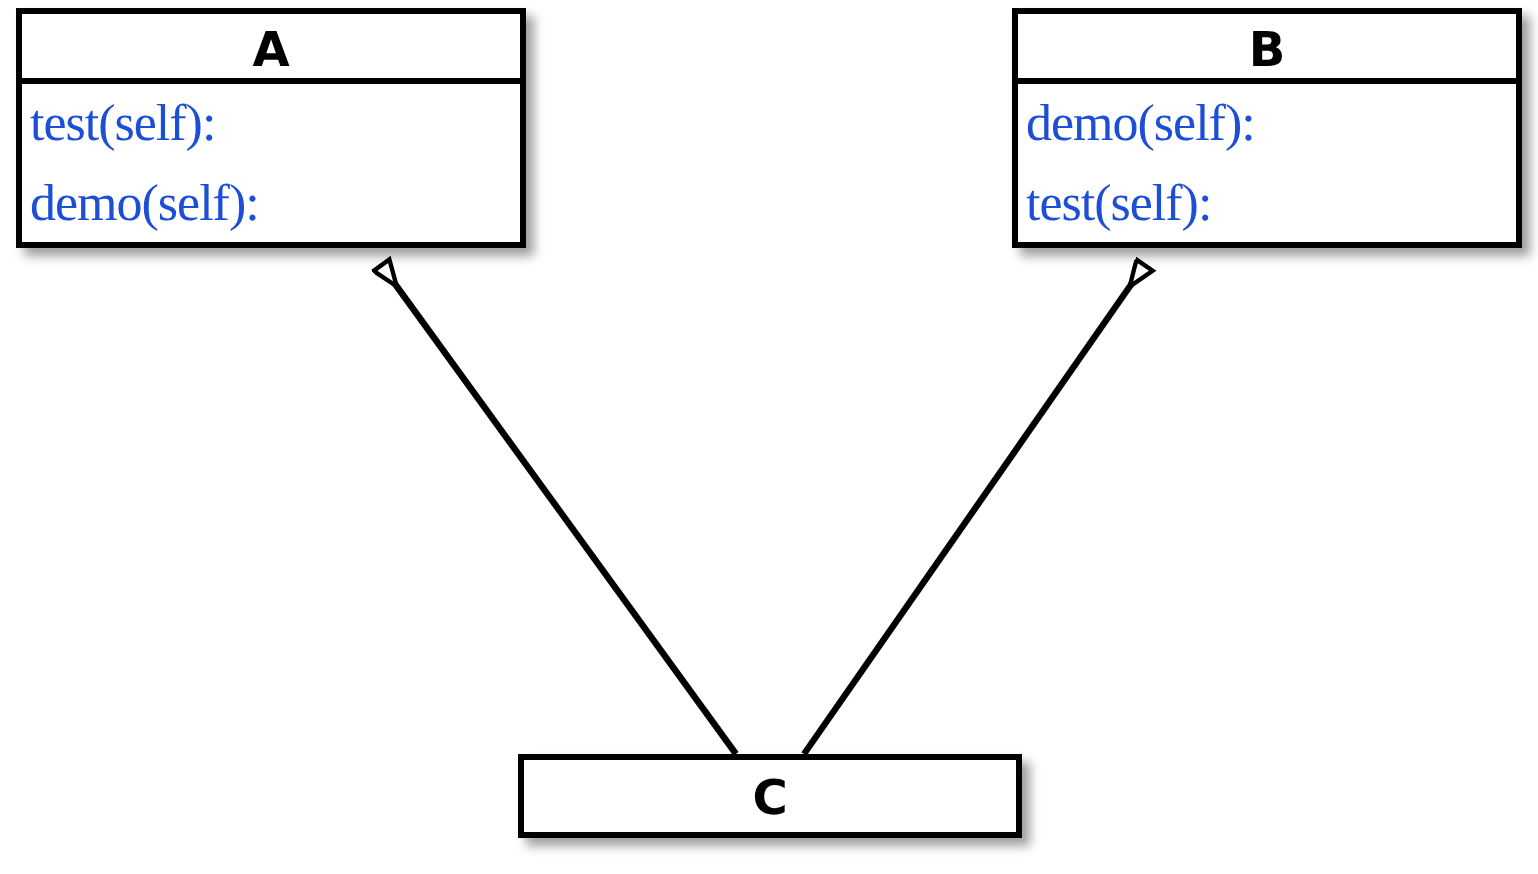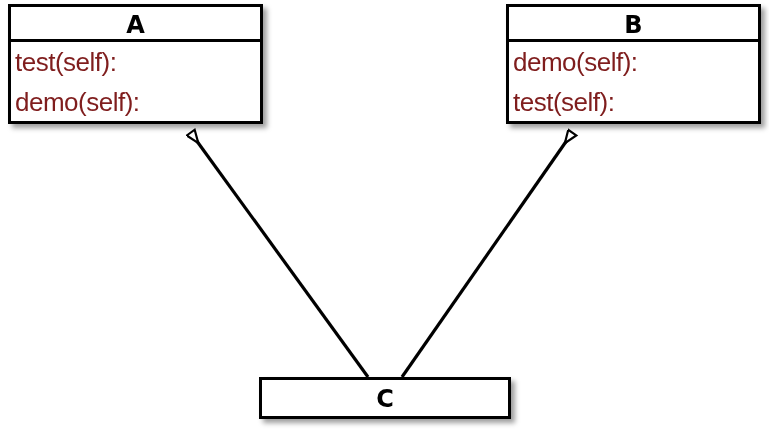--- a/index.html
+++ b/index.html
@@ -38,25 +38,25 @@
   }
   .uml-class.has-members .uml-class-name {
     border-bottom: 3px solid #000000;
   }
   .uml-members {
     box-sizing: border-box;
     background: #ffffff;
     padding: 0px 0 2px 4px;
   }
   .uml-member {
-    font-family: Liberation Sans, sans-serif;
+    font-family: Liberation Serif, serif;
     font-size: 26px;
     line-height: 40px;
     letter-spacing: -0.5px;
-    color: #7f1d1d;
+    color: #1d4ed8;
     white-space: pre;
   }
 
   
   #class-a {
     left: 8px;
     top: 4px;
     width: 255px;
     height: 120px;
   }

